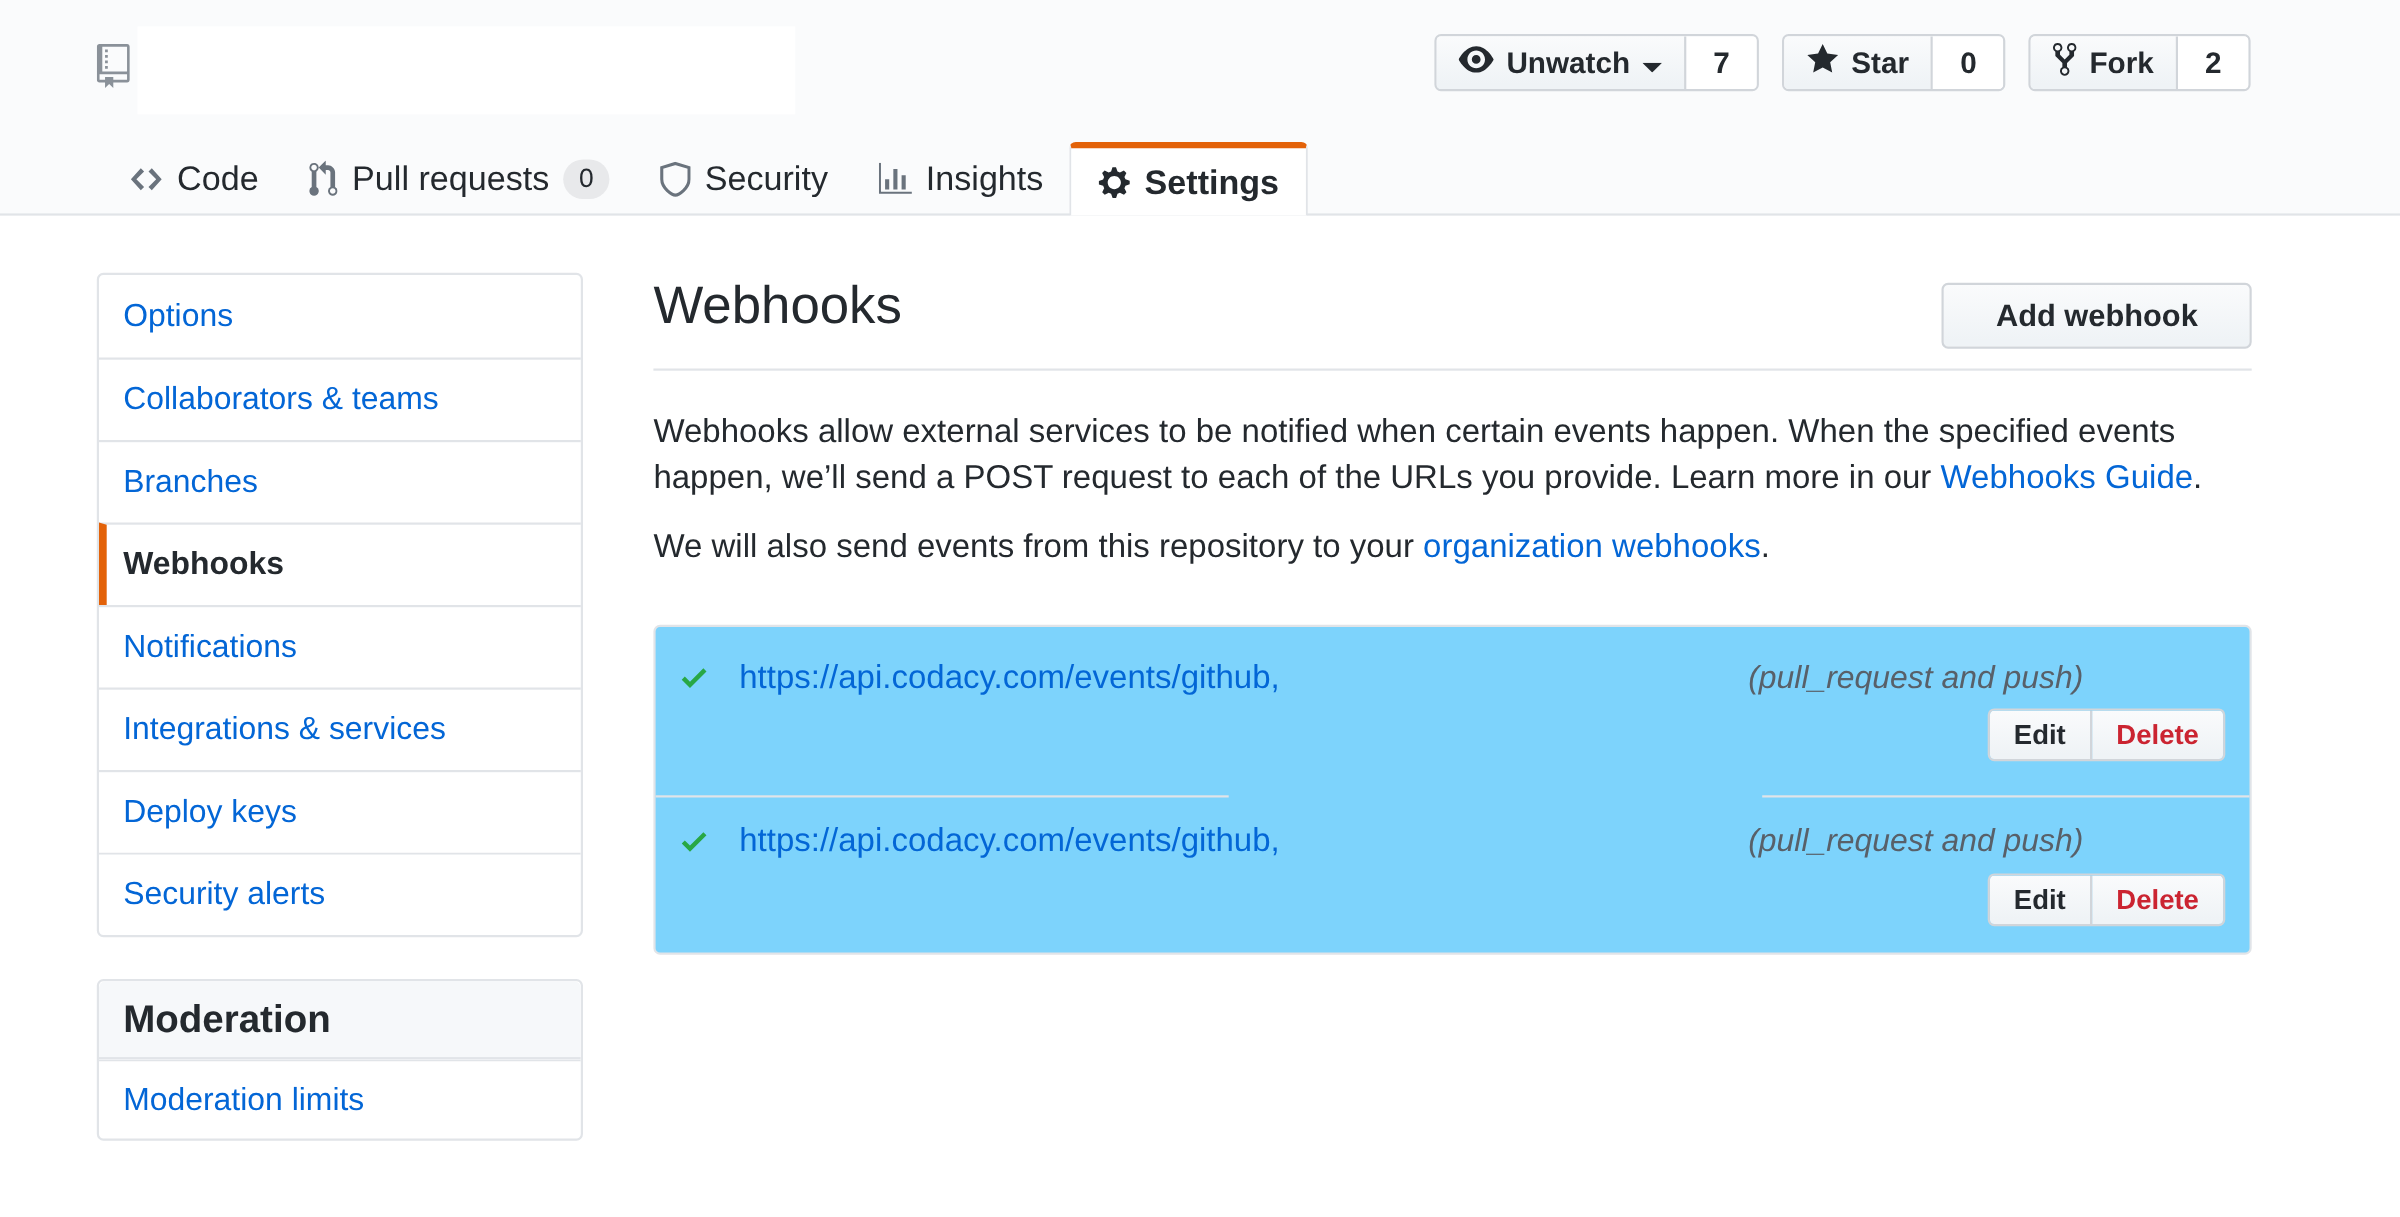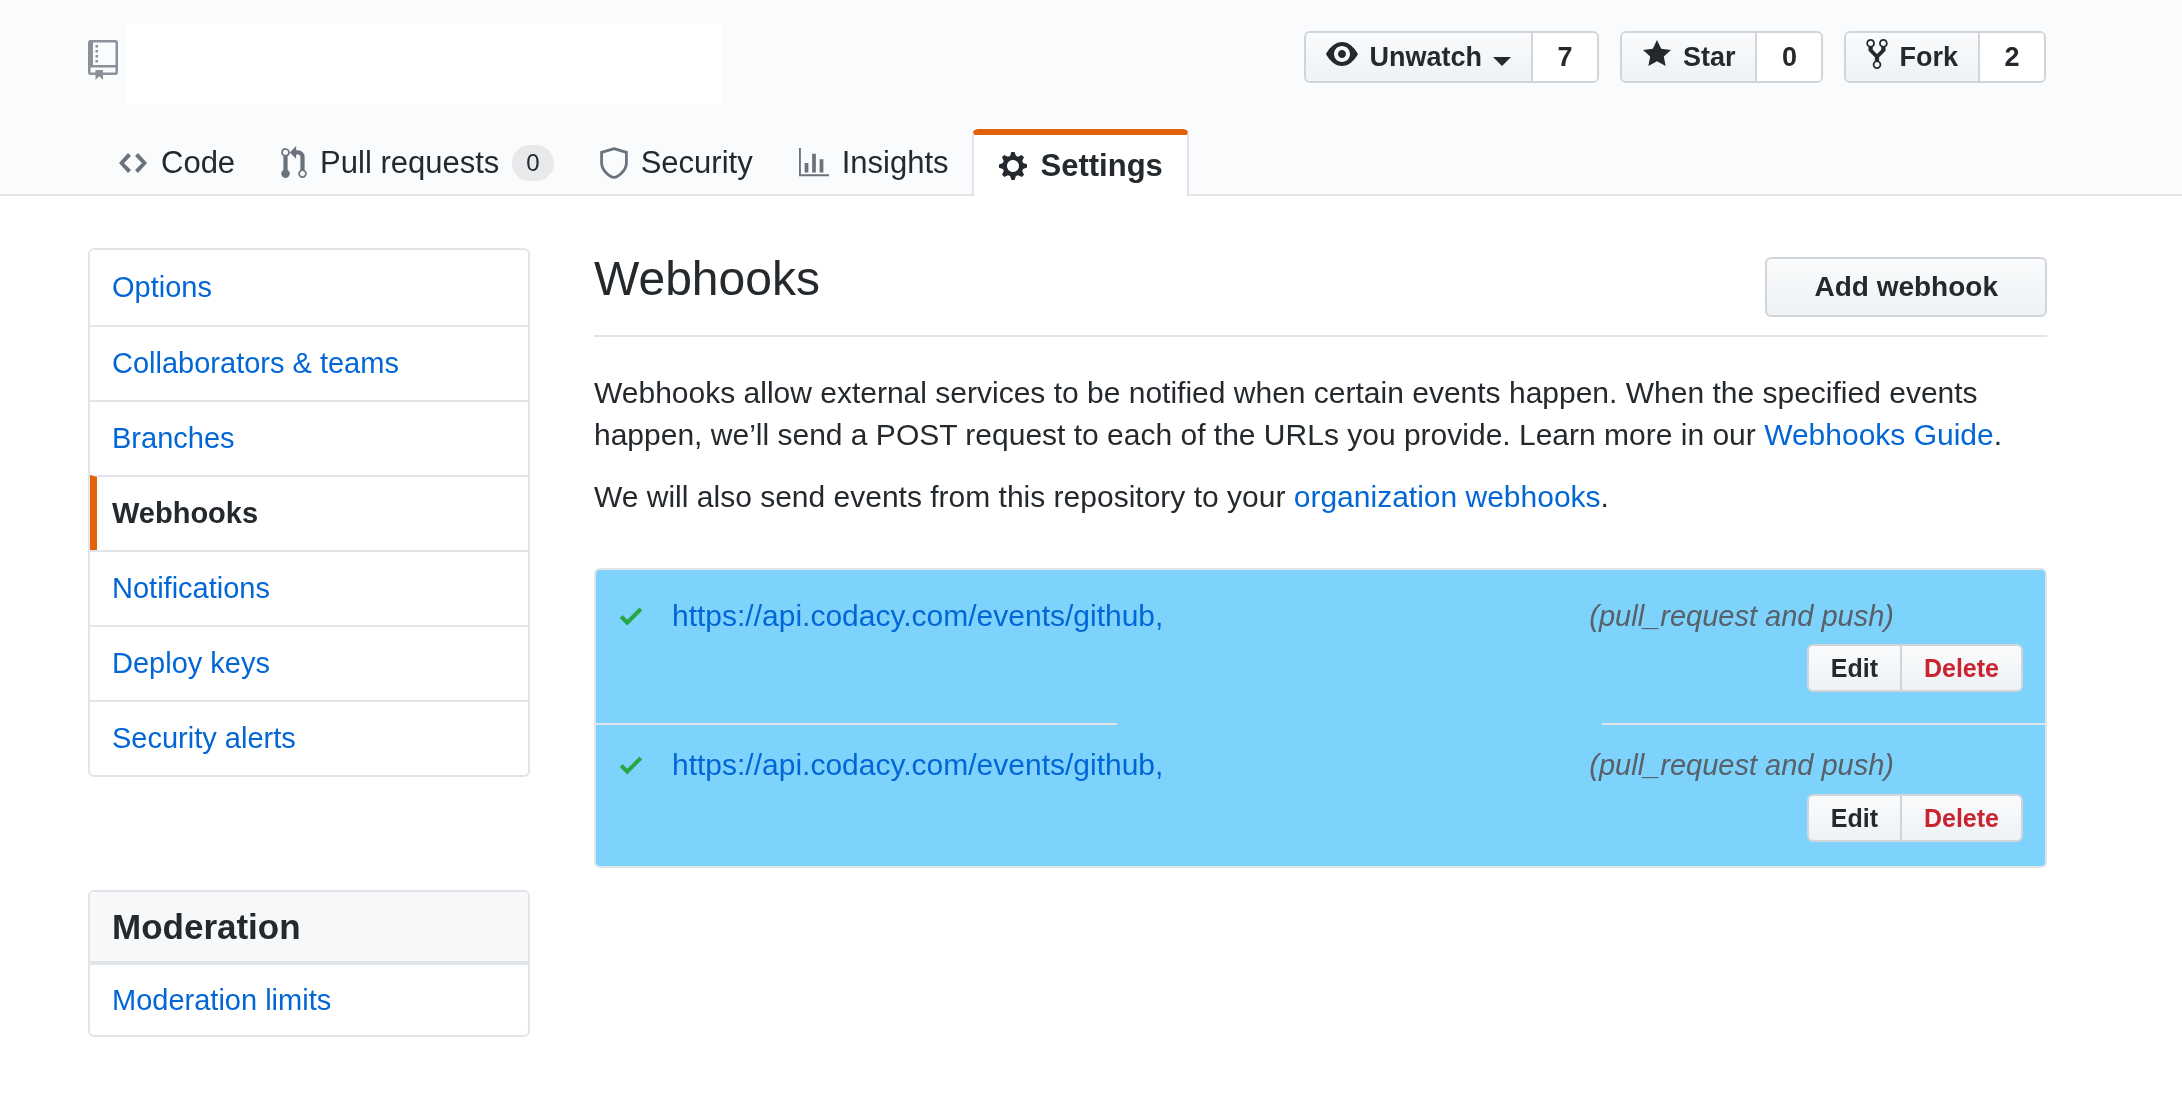--- a/index.html
+++ b/index.html
@@ -163,20 +163,21 @@
     </nav>
   </div>
 
   <nav class="sidenav">
     <div class="menu">
       <div class="menu-item">Options</div>
       <div class="menu-item">Collaborators &amp; teams</div>
       <div class="menu-item">Branches</div>
       <div class="menu-item active">Webhooks</div>
       <div class="menu-item">Notifications</div>
+      <div class="menu-item">Integrations &amp; services</div>
       <div class="menu-item">Deploy keys</div>
       <div class="menu-item">Security alerts</div>
     </div>
   </nav>
 
   <nav class="moderation">
     <div class="menu">
       <div class="mod-header">Moderation</div>
       <div class="menu-item">Moderation limits</div>
     </div>

